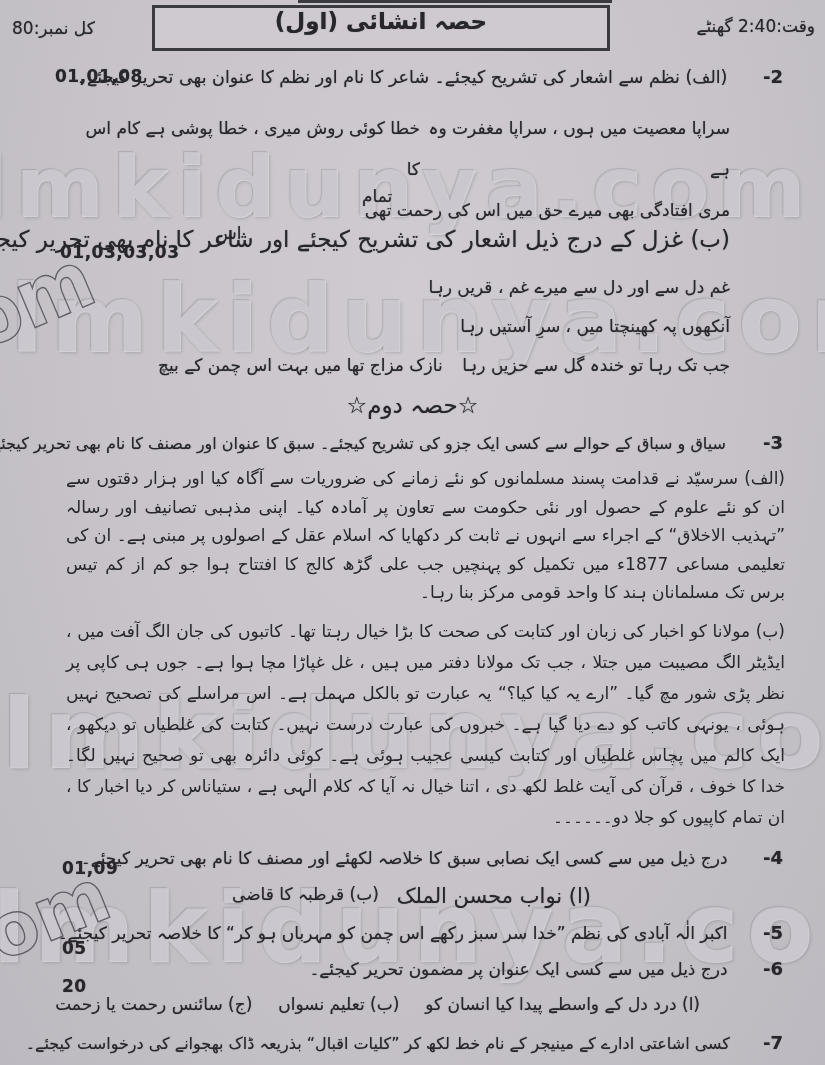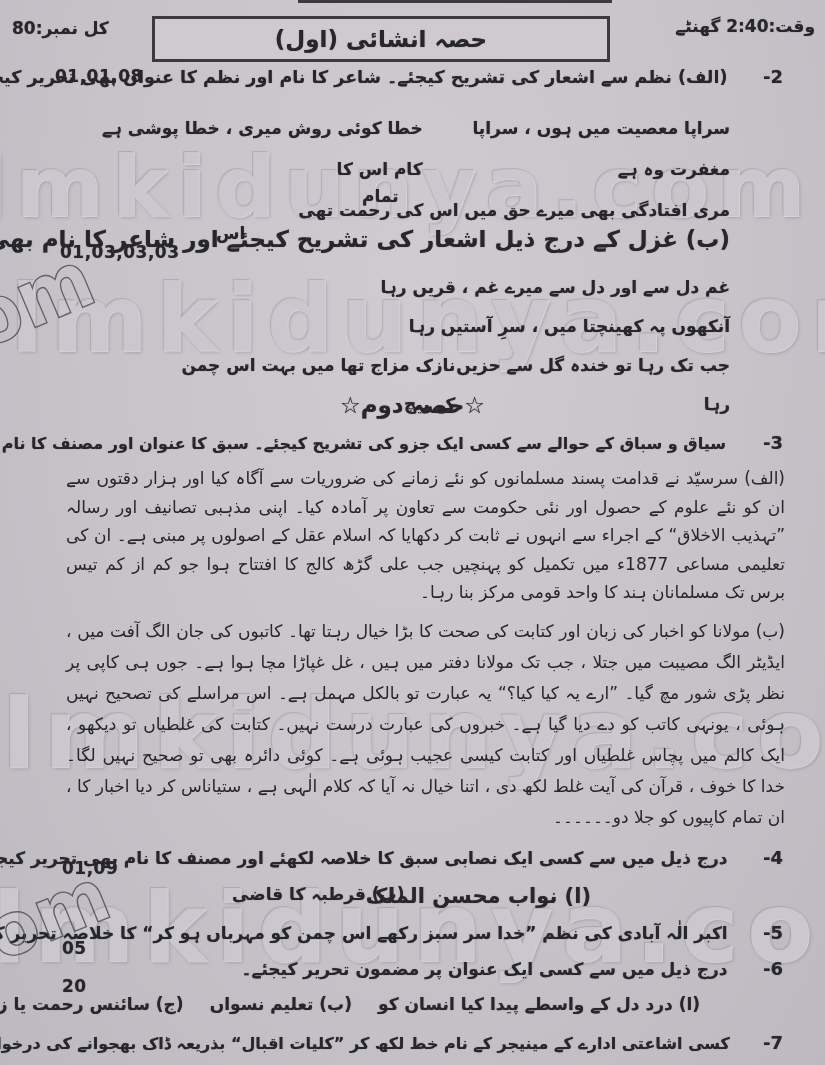--- a/index.html
+++ b/index.html
@@ -7,31 +7,31 @@
     position:relative;
     width:825px;height:1065px;
     margin:0 auto;
     overflow:hidden;
     background:#c7c3c9;
     background-image:radial-gradient(ellipse at 50% 28%, #cfcbd1 0%, #c7c3c9 55%, #bdb9c0 100%);
     font-family:"DejaVu Sans", sans-serif;
     color:#26262b;
     direction:rtl;
   }
-  .ink{font-weight:bold;color:#26262b;text-shadow:0 0 1px rgba(38,38,43,.55);}
+  .ink{font-weight:normal;color:#26262b;text-shadow:0 0 1px rgba(38,38,43,.55);}
   .abs{position:absolute;}
   .qnum,.marks{direction:ltr;unicode-bidi:isolate;font-weight:bold;}
   .marks{font-size:17px;letter-spacing:.5px;}
   .row{white-space:nowrap;}
   
   .hdr-box{
     top:5px;left:152px;width:452px;height:40px;
     border:3px solid #3a3a40;background:#cecad0;
-    display:flex;align-items:center;justify-content:center;
-    font-size:23px;font-weight:bold;letter-spacing:1px;margin-top:11px;
+    display:flex;align-items:flex-start;justify-content:center;
+    font-size:23px;font-weight:bold;letter-spacing:1px;
   }
   .hdr-topline{top:0;left:298px;width:314px;height:3px;background:#3a3a40;}
   
   .couplet{display:flex;justify-content:space-between;direction:rtl;}
   
   .para{text-align:justify;direction:rtl;font-weight:normal;}
   
   .wm-emboss{
     direction:ltr;white-space:nowrap;
     font-weight:bold;letter-spacing:9px;

